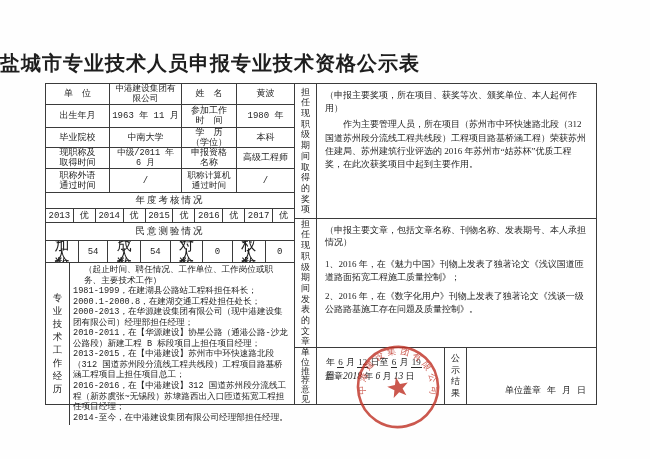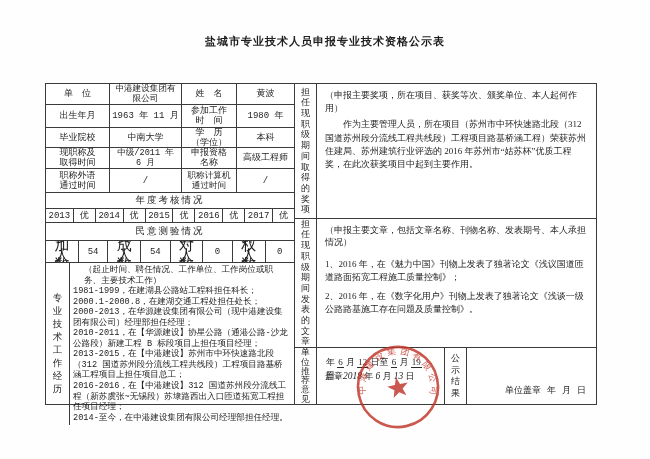--- a/index.html
+++ b/index.html
@@ -1,19 +1,19 @@
 <!DOCTYPE html>
 <html><head>
 <meta charset="utf-8">
 <style>
   html,body{margin:0;padding:0;background:#ffffff;}
   .page{position:relative;width:650px;height:459px;background:#fefefe;overflow:hidden;
         font-family:"Liberation Serif","DejaVu Serif",serif;color:#1e1e1e;}
-  .title{position:absolute;top:34px;left:0;width:100%;text-align:center;
-         font-size:11px;font-weight:bold;letter-spacing:1px;}
+  .title{position:absolute;top:50px;left:0;width:100%;text-align:left;
+         font-size:20px;font-weight:bold;letter-spacing:1px;}
   .table{position:absolute;left:45px;top:83px;width:552px;height:322px;
          border:1.4px solid #3b3b3b;box-sizing:border-box;display:flex;background:#fff;}
   .left-pane{width:249px;flex:none;border-right:1px solid #3b3b3b;display:flex;flex-direction:column;box-sizing:border-box;font-family:Liberation Mono, monospace;}
   .right-pane{flex:1;display:flex;flex-direction:column;box-sizing:border-box;}
   .row{display:flex;border-bottom:1px solid #3b3b3b;box-sizing:border-box;flex:none;}
   .c{border-right:1px solid #3b3b3b;display:flex;align-items:center;justify-content:center;
      text-align:center;font-size:9px;line-height:10px;white-space:pre-line;box-sizing:border-box;
      overflow:hidden;padding:1px 2px;}
   .c.last{border-right:none;}
   .hdr{justify-content:center;font-size:9.5px;letter-spacing:2px;}

